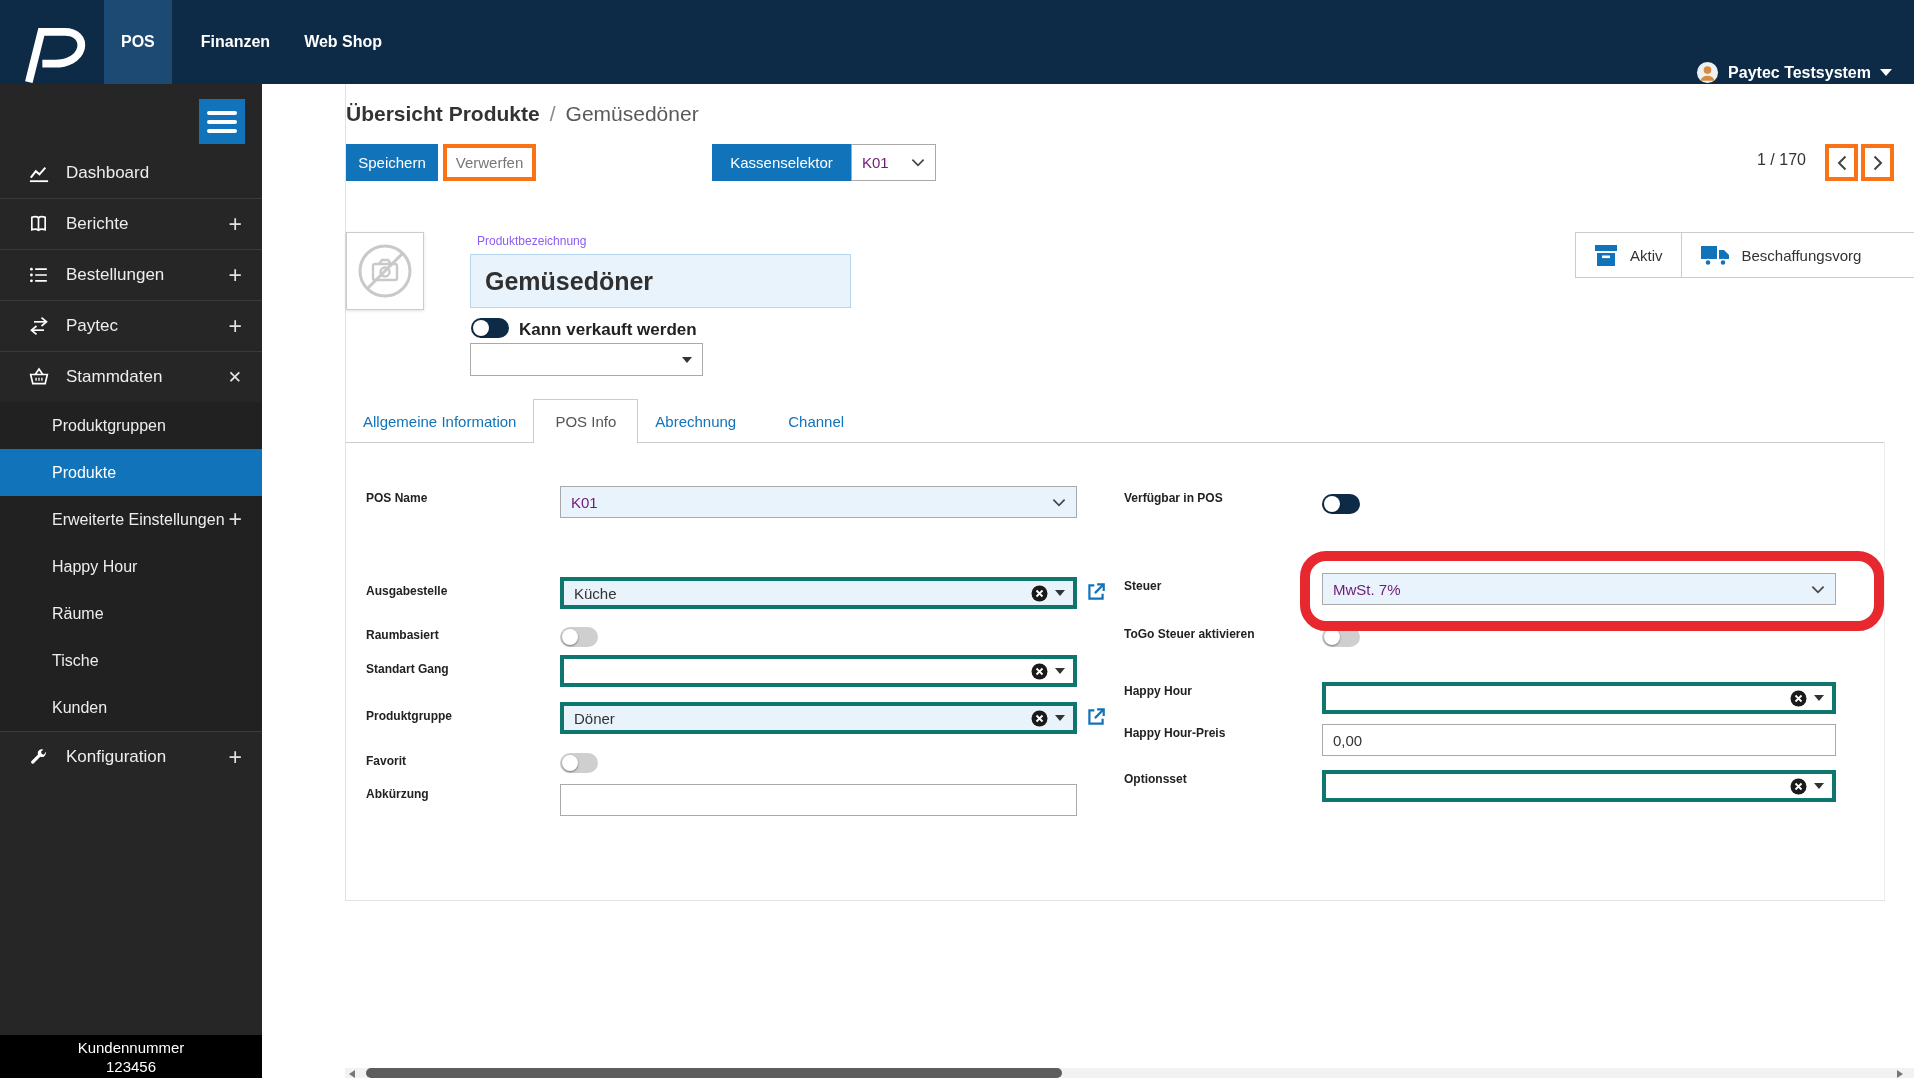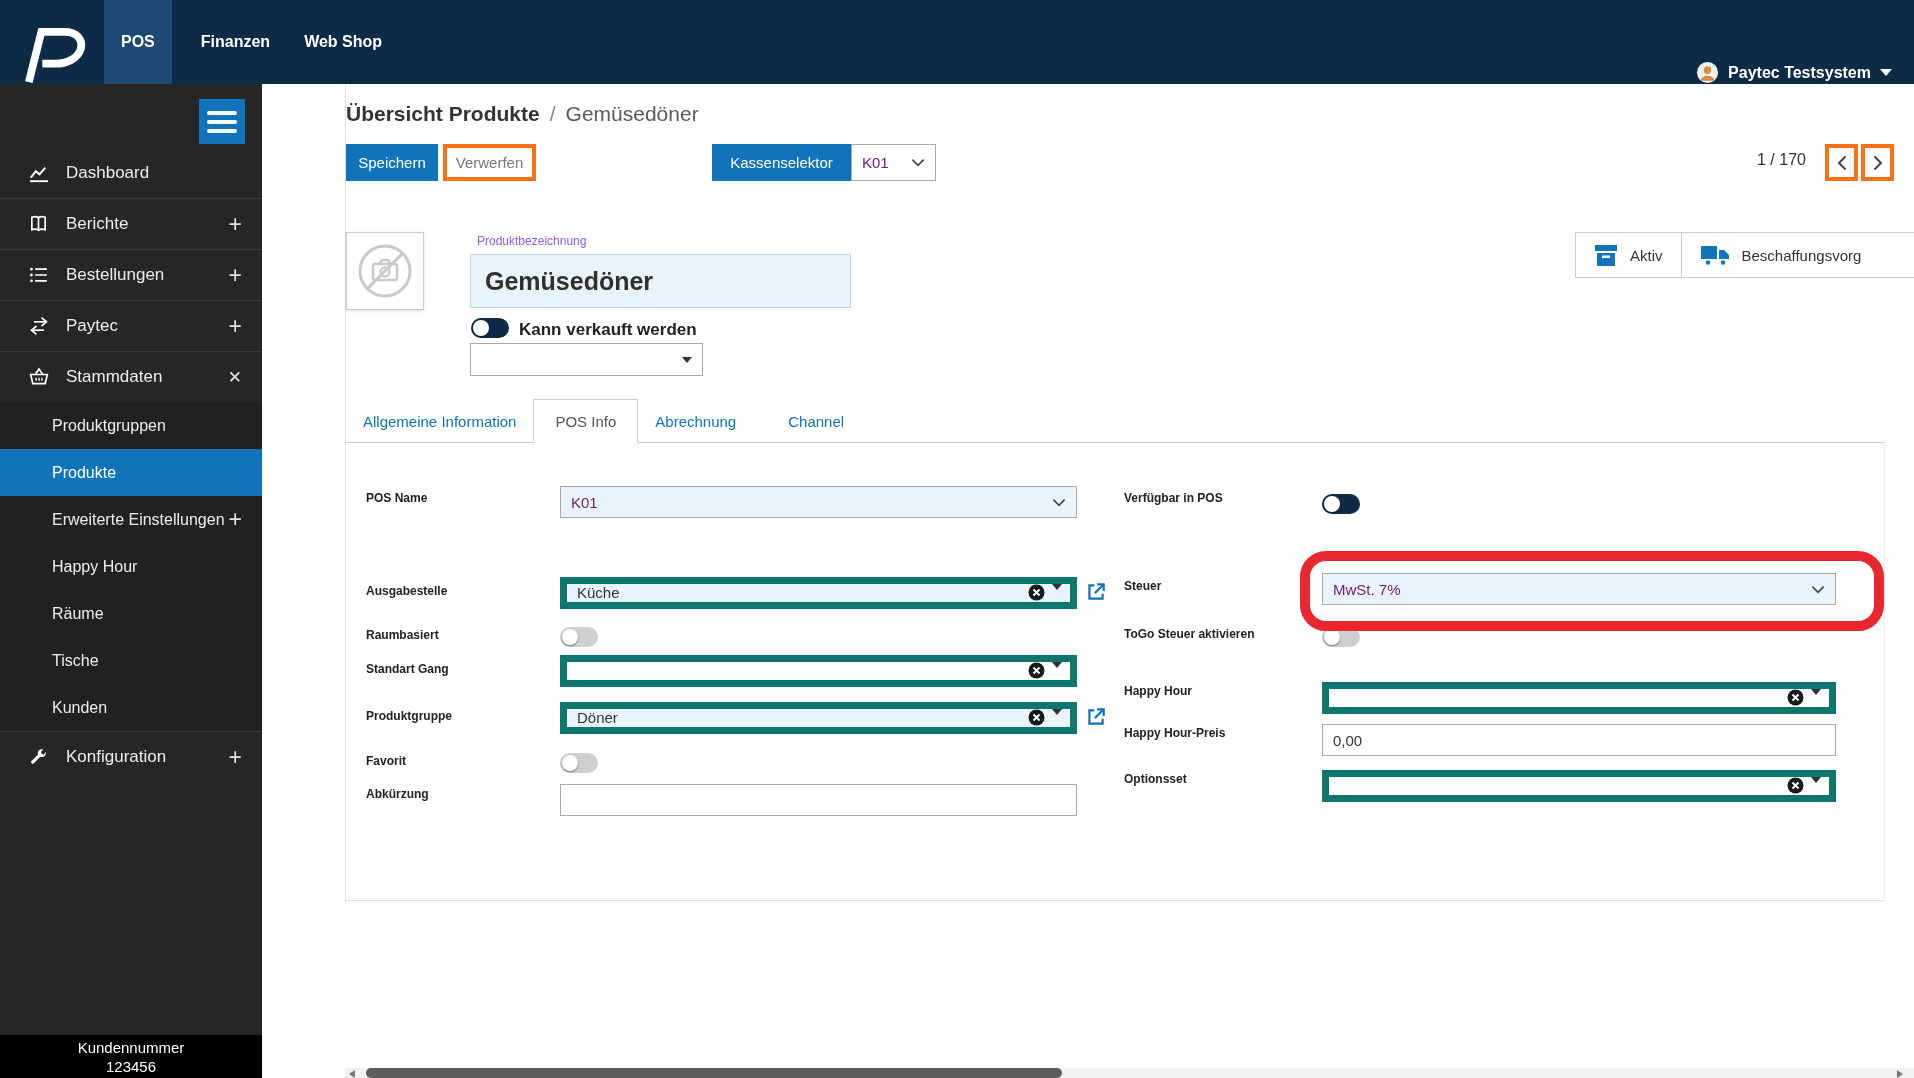--- a/index.html
+++ b/index.html
@@ -43,21 +43,21 @@
   .crumb .cur{color:#5a5a5a}
 
   .btn{position:absolute;display:flex;align-items:center;justify-content:center;font-size:15px;cursor:pointer;height:37px}
   .btn.primary{background:#1173ba;color:#fff;border:1px solid #1173ba}
   .btn.ghost{background:#fff;color:#777;border:4px solid #f97316}
 
   .selectbox{position:absolute;display:flex;align-items:center;border:1px solid #a9a9a9;background:#fff;padding:0 10px;font-size:15px;cursor:pointer;gap:8px}
   .selectbox.filled{background:#e9f3fc}
   .selectbox .sval{flex:1;white-space:nowrap;overflow:hidden;color:#701a75}
 
-  .combo{position:absolute;display:flex;align-items:flex-start;border:7px solid #0f766e;background:#fff;font-size:15px;padding:0 8px 0 10px;gap:7px;cursor:pointer}
+  .combo{position:absolute;display:flex;align-items:center;border:4px solid #0f766e;background:#fff;font-size:15px;padding:0 8px 0 10px;gap:7px;cursor:pointer}
   .combo.filled{background:#e9f3fc}
   .combo .cval{flex:1;white-space:nowrap;overflow:hidden;color:#333}
   .tri{width:0;height:0;border-left:5px solid transparent;border-right:5px solid transparent;border-top:6px solid #333}
 
   .toggle{position:absolute;width:38px;height:20px;border-radius:10px;cursor:pointer}
   .toggle.on{background:#0d2b47}
   .toggle.off{background:#cfcfcf}
   .knob{position:absolute;top:2px;left:2px;width:16px;height:16px;border-radius:50%;background:#fff;box-shadow:0 1px 2px rgba(0,0,0,.45)}
 
   .flabel{position:absolute;font-size:12px;font-weight:bold;color:#222}

